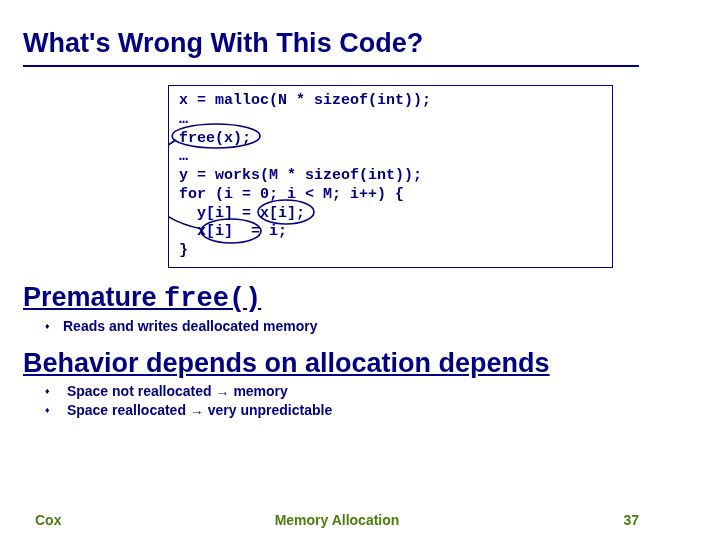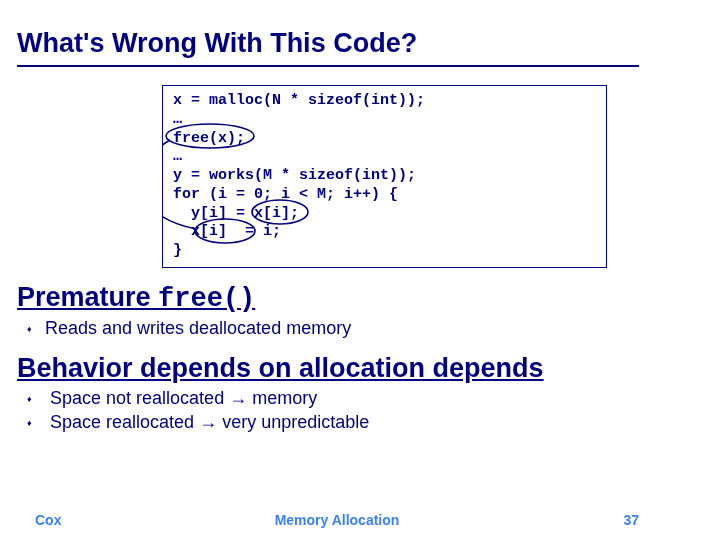--- a/index.html
+++ b/index.html
@@ -10,21 +10,21 @@
     background: #ffffff;
     font-family: Verdana, Geneva, sans-serif;
     color: #000080;
     overflow: hidden;
   }
   .slide {
     position: relative;
     width: 674px;
     height: 540px;
     box-sizing: border-box;
-    padding: 20px 35px 0 17px;
+    padding: 20px 35px 0 23px;
   }
   .title {
     font-size: 27px;
     font-weight: bold;
     margin: 8px 0 4px 0;
   }
   .title-rule {
     border: none;
     border-top: 2px solid #000080;
     margin: 6px 0 18px 0;
@@ -64,23 +64,23 @@
   .codeword {
     font-family: "Courier New", Courier, monospace;
     font-weight: bold;
   }
   ul.bullets {
     list-style: none;
     margin: 2px 0 14px 0;
     padding: 0 0 0 28px;
   }
   ul.bullets li {
-    font-size: 18px;
-    font-weight: normal;
-    margin: 3px 0;
+    font-size: 14px;
+    font-weight: bold;
+    margin: 3px 12px;
   }
   ul.bullets li::before {
     content: "\2666"; 
     font-size: 9px;
     color: #000080;
     display: inline-block;
     width: 18px;
     margin-left: -18px;
     vertical-align: 2px;
   }
@@ -88,21 +88,21 @@
     font-family: Arial, sans-serif;
   }
   .footer {
     position: absolute;
     left: 0;
     right: 0;
     bottom: 12px;
     padding: 0 35px;
     font-size: 14px;
     font-weight: bold;
-    color: #3b82f6;
+    color: #4d7c0f;
     display: flex;
     justify-content: space-between;
     align-items: baseline;
   }
   .footer .center {
     position: absolute;
     left: 0; right: 0;
     text-align: center;
   }
   .footer .right {

